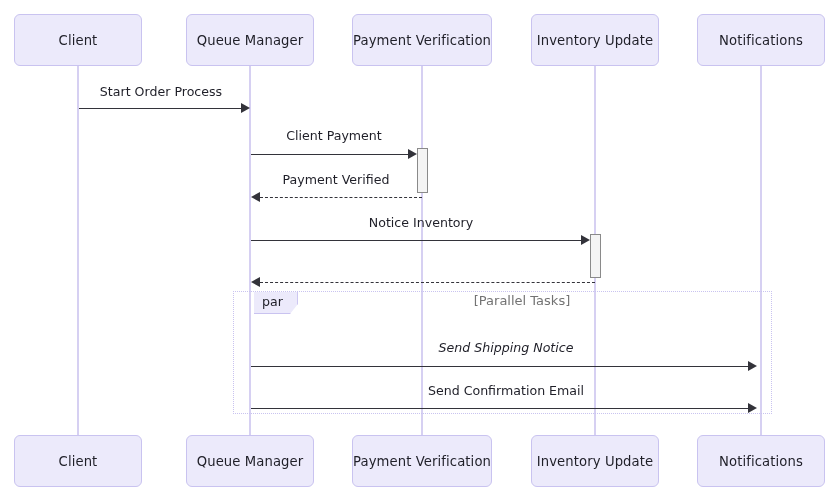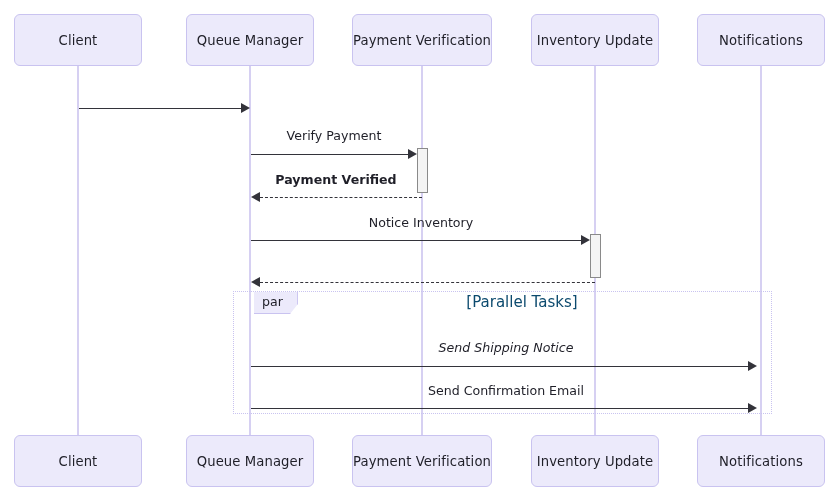--- a/index.html
+++ b/index.html
@@ -99,22 +99,22 @@
     border-left: none;
     color: #1f1f28;
     font-size: 12.6px;
     padding: 2px 14px 3px 8px;
     -webkit-clip-path: polygon(0 0, 100% 0, 100% 55%, 82% 100%, 0 100%);
     clip-path: polygon(0 0, 100% 0, 100% 55%, 82% 100%, 0 100%);
     line-height: 16px;
   }
   .fragment-title {
     position: absolute;
-    font-size: 15px;
-    color: #0c4a6e;
+    font-size: 13px;
+    color: #737373;
     white-space: nowrap;
     transform: translateX(-50%);
   }
 </style>
 </head>
 <body>
 
 <div id="diagram">
 
   <div class="lifeline" style="left:77px; top:66px; height:369px;"></div>
@@ -139,28 +139,29 @@
   <div class="participant-box" style="left:531px; top:14px; width:128px;">
     <span>Inventory Update</span>
   </div>
   <div class="participant-box" style="left:697px; top:14px; width:128px;">
     <span>Notifications</span>
   </div>
 
   <div class="activation" style="left:417px; top:148px; height:45px;"></div>
   <div class="activation" style="left:590px; top:234px; height:44px;"></div>
 
+  <div class="msg-label" style="left:161px; top:84px;">Start Order Process</div>
   <div class="msg-line" style="left:79px; top:108px; width:163px;"></div>
   <div class="arrow-head right" style="left:241px; top:103px;"></div>
 
-  <div class="msg-label" style="left:334px; top:128px;">Verify Payment</div>
+  <div class="msg-label" style="left:334px; top:128px;">Client Payment</div>
   <div class="msg-line" style="left:251px; top:154px; width:158px;"></div>
   <div class="arrow-head right" style="left:408px; top:149px;"></div>
 
-  <div class="msg-label" style="left:336px; top:172px;font-weight:bold;">Payment Verified</div>
+  <div class="msg-label" style="left:336px; top:172px;">Payment Verified</div>
   <div class="msg-line dashed" style="left:260px; top:197px; width:162px;"></div>
   <div class="arrow-head left" style="left:251px; top:192px;"></div>
 
   <div class="msg-label" style="left:421px; top:215px;">Notice Inventory</div>
   <div class="msg-line" style="left:251px; top:240px; width:331px;"></div>
   <div class="arrow-head right" style="left:581px; top:235px;"></div>
 
   <div class="msg-line dashed" style="left:260px; top:282px; width:335px;"></div>
   <div class="arrow-head left" style="left:251px; top:277px;"></div>
 

